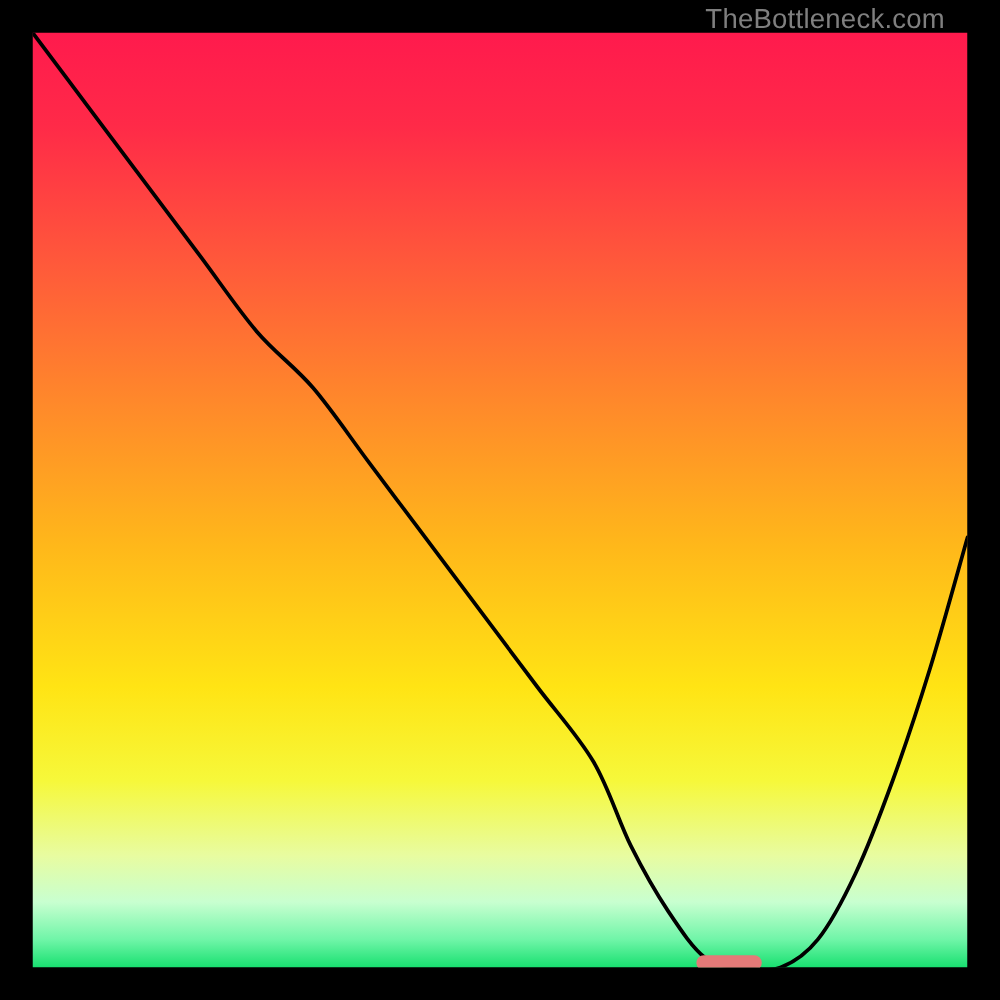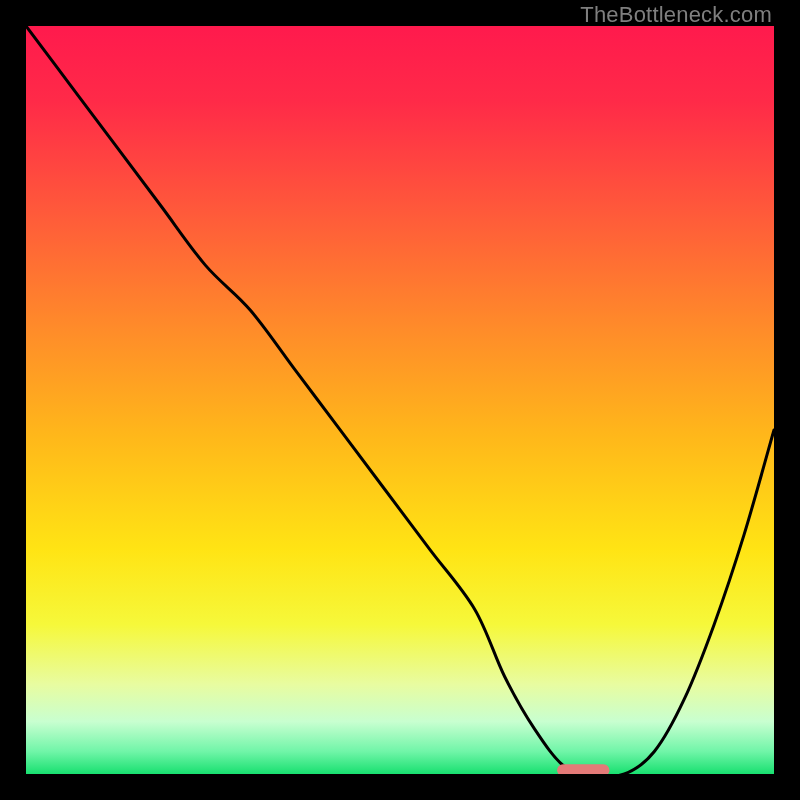--- a/index.html
+++ b/index.html
@@ -22,21 +22,21 @@
   .plot {
     position: absolute;
     left: 0;
     top: 0;
     width: 748px;
     height: 748px;
   }
   .watermark {
     position: absolute;
     top: 2px;
-    right: 28px;
+    right: 44px;
     color: #7f7f7f;
     font-size: 22px;
     letter-spacing: 0.2px;
   }
 </style>
 </head>
 <body>
 
 <div class="watermark">TheBottleneck.com</div>
 

